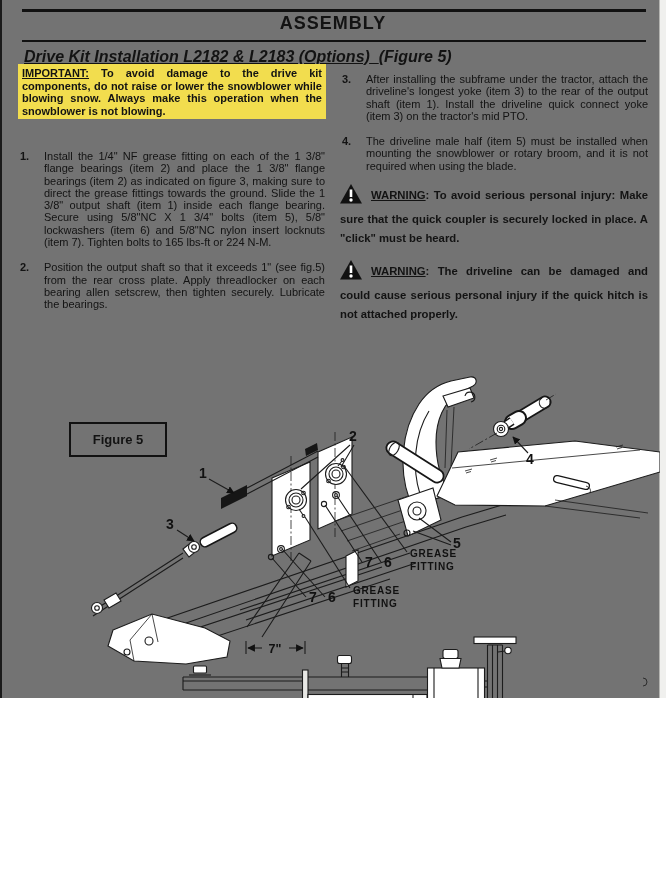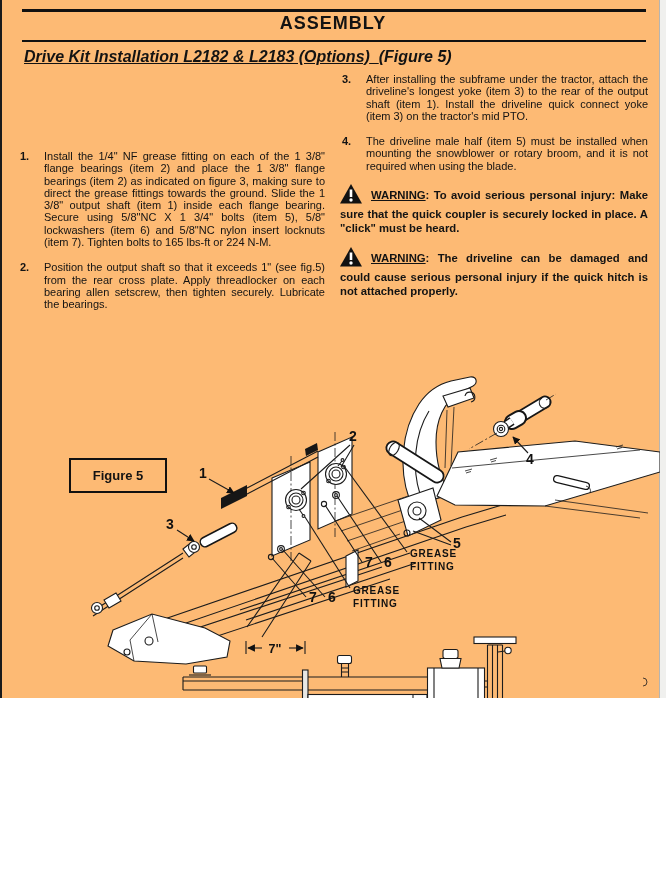--- a/index.html
+++ b/index.html
@@ -1,37 +1,37 @@
 <!DOCTYPE html>
 <html><head>
 <meta charset="utf-8">
 <style>
   html,body{margin:0;padding:0;background:#fff;}
-  .page{position:relative;width:666px;height:698px;background:#fdba74;overflow:hidden;
+  .page{position:relative;width:666px;height:698px;background:#737373;overflow:hidden;
         font-family:"Liberation Sans",sans-serif;color:#131313;}
   .edge-left{position:absolute;left:0;top:0;width:2px;height:872px;background:#1a1a1a;}
   .edge-right{position:absolute;right:0;top:0;width:6px;height:878px;background:#f0f0ee;border-left:1px solid #b5b5b2;}
   .edge-bottom{position:absolute;left:0;top:872px;width:666px;height:6px;background:#e9e9e6;}
   .rule{position:absolute;left:22px;width:624px;background:#111;}
   .page-title{position:absolute;left:0;top:13px;width:666px;text-align:center;
       font-size:18px;font-weight:bold;letter-spacing:1px;}
   .subtitle{position:absolute;left:24px;top:48px;font-size:16px;font-weight:bold;font-style:italic;}
   .subtitle .u{text-decoration:underline;}
   .important{position:absolute;left:18px;top:64px;width:300px;padding:3px 4px 2px 4px;
       background:#F2DD4E;font-size:11px;font-weight:bold;line-height:12.6px;text-align:justify;}
   .important .u{text-decoration:underline;}
   .col{position:absolute;font-size:11px;line-height:12.3px;}
   .col-left{left:18px;top:150px;width:307px;}
   .col-right{left:340px;top:73px;width:308px;}
   .step{position:relative;padding-left:26px;text-align:justify;margin-bottom:13px;}
   .step .num{position:absolute;left:2px;top:0;font-weight:bold;}
-  .warning{margin-top:12px;font-weight:bold;font-size:11.3px;line-height:14px;text-align:justify;}
+  .warning{margin-top:12px;font-weight:bold;font-size:11.3px;line-height:19px;text-align:justify;}
   .warning .tri{display:inline-block;vertical-align:-5px;margin-right:9px;}
   .warning .wlabel{text-decoration:underline;}
-  .figure-box{position:absolute;left:69px;top:458px;width:94px;height:31px;border:2px solid #111;
+  .figure-box{position:absolute;left:69px;top:422px;width:94px;height:31px;border:2px solid #111;
       display:flex;align-items:center;justify-content:center;font-size:13px;font-weight:bold;}
   .figure-svg{position:absolute;left:80px;top:368px;}
   .figure-svg .ln{stroke:#1c1c1c;stroke-width:1.1;fill:none;}
   .figure-svg .thin{stroke:#1c1c1c;stroke-width:0.8;fill:none;}
   .figure-svg .wh{fill:#fff;stroke:#1c1c1c;stroke-width:1.1;}
   .figure-svg .blk{fill:#161616;stroke:none;}
   .figure-svg .cl{stroke:#1c1c1c;stroke-width:0.8;fill:none;stroke-dasharray:9 2.5 2 2.5;}
   .figure-svg .co{font:bold 14px "Liberation Sans",sans-serif;fill:#111;}
   .figure-svg .lab{font:bold 10px "Liberation Sans",sans-serif;fill:#111;letter-spacing:0.8px;}
   .figure-svg .dim{font:bold 12.5px "Liberation Sans",sans-serif;fill:#111;}
@@ -49,20 +49,23 @@
   <div class="edge-bottom"></div>
 
   <div class="rule" style="top:9px;height:2.5px;"></div>
   <div class="page-title">ASSEMBLY</div>
   <div class="rule" style="top:40px;height:2px;"></div>
 
   <div class="subtitle">
     <span class="u">Drive Kit Installation L2182 &amp; L2183 (Options)</span><span class="u">&nbsp;&nbsp;</span><span>(Figure 5)</span>
   </div>
 
+  <div class="important">
+    <span class="u">IMPORTANT:</span><span> To avoid damage to the drive kit components, do not raise or lower the snowblower while blowing snow. Always make this operation when the snowblower is not blowing.</span>
+  </div>
 
   <div class="col col-left">
     <div class="step">
       <span class="num">1.</span>
       <span>Install the 1/4" NF grease fitting on each of the 1 3/8" flange bearings (item 2) and place the 1 3/8" flange bearings (item 2) as indicated on figure 3, making sure to direct the grease fittings towards the ground. Slide the 1 3/8" output shaft (item 1) inside each flange bearing. Secure using 5/8"NC X 1 3/4" bolts (item 5), 5/8" lockwashers (item 6) and 5/8"NC nylon insert locknuts (item 7). Tighten bolts to 165 lbs-ft or 224 N-M.</span>
     </div>
     <div class="step">
       <span class="num">2.</span>
       <span>Position the output shaft so that it exceeds 1" (see fig.5) from the rear cross plate. Apply threadlocker on each bearing allen setscrew, then tighten securely. Lubricate the bearings.</span>
     </div>

